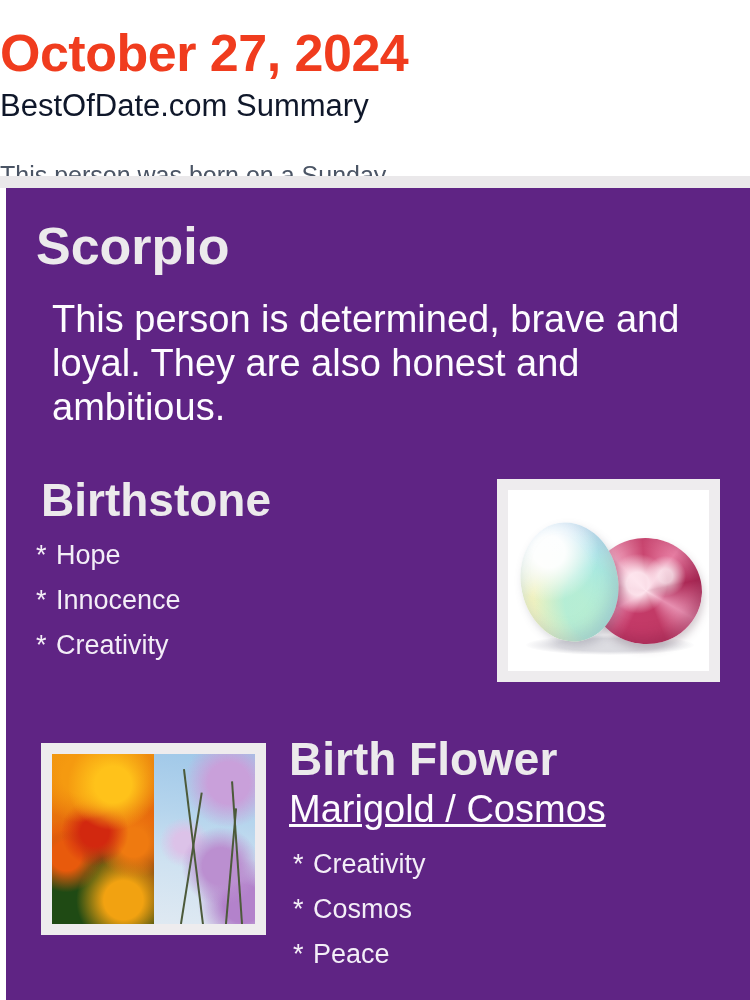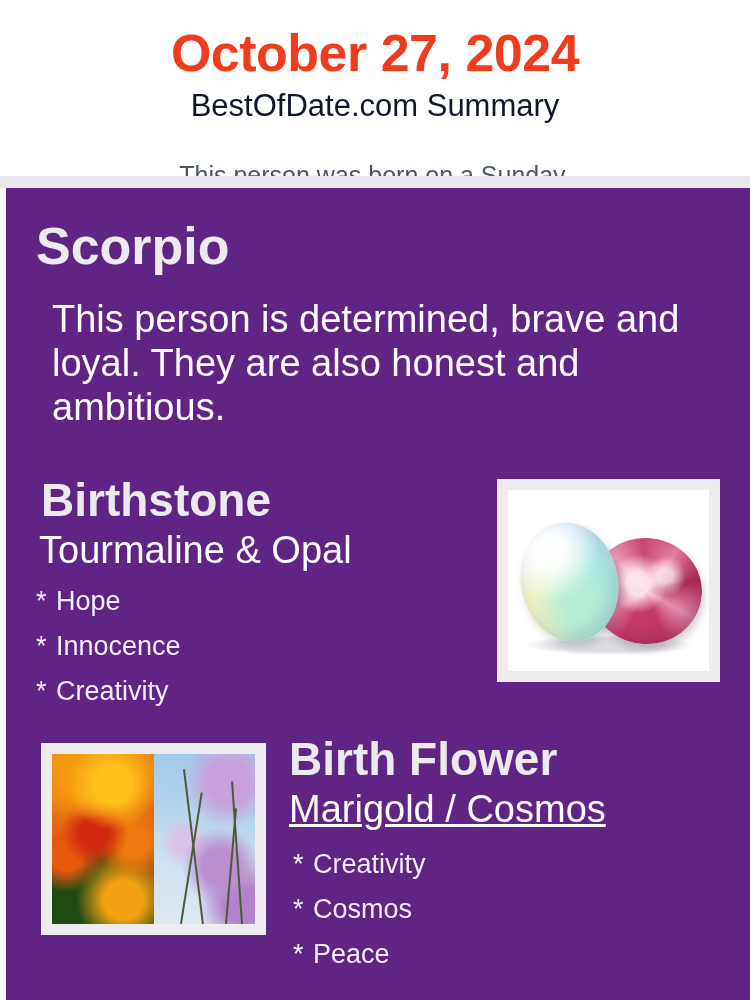--- a/index.html
+++ b/index.html
@@ -21,21 +21,21 @@
     background: #ffffff;
   }
 
   
   .header {
     position: absolute;
     left: 0; top: 0;
     width: 750px;
     height: 176px;
     background: #ffffff;
-    text-align: center;
+    text-align: left;
     box-sizing: border-box;
   }
   .header-date {
     position: absolute;
     left: 0; top: 22px;
     width: 750px;
     font-size: 52px;
     font-weight: bold;
     letter-spacing: -0.5px;
     color: #f03c1e;
@@ -258,21 +258,20 @@
 
   <div class="body-panel">
 
     <div class="zodiac-block">
       <div class="zodiac-name">Scorpio</div>
       <div class="zodiac-desc">This person is determined, brave and loyal. They are also honest and ambitious.</div>
     </div>
 
     <div class="stone-block">
       <div class="section-title">Birthstone</div>
-      <div class="section-sub">Tourmaline &amp; Opal</div>
       <ul class="trait-list">
         <li><span class="trait-star">*</span><span>Hope</span></li>
         <li><span class="trait-star">*</span><span>Innocence</span></li>
         <li><span class="trait-star">*</span><span>Creativity</span></li>
       </ul>
     </div>
 
     <div class="photo-frame" id="birthstone-frame">
       <div class="photo-inner">
         <div class="gem-stage">

